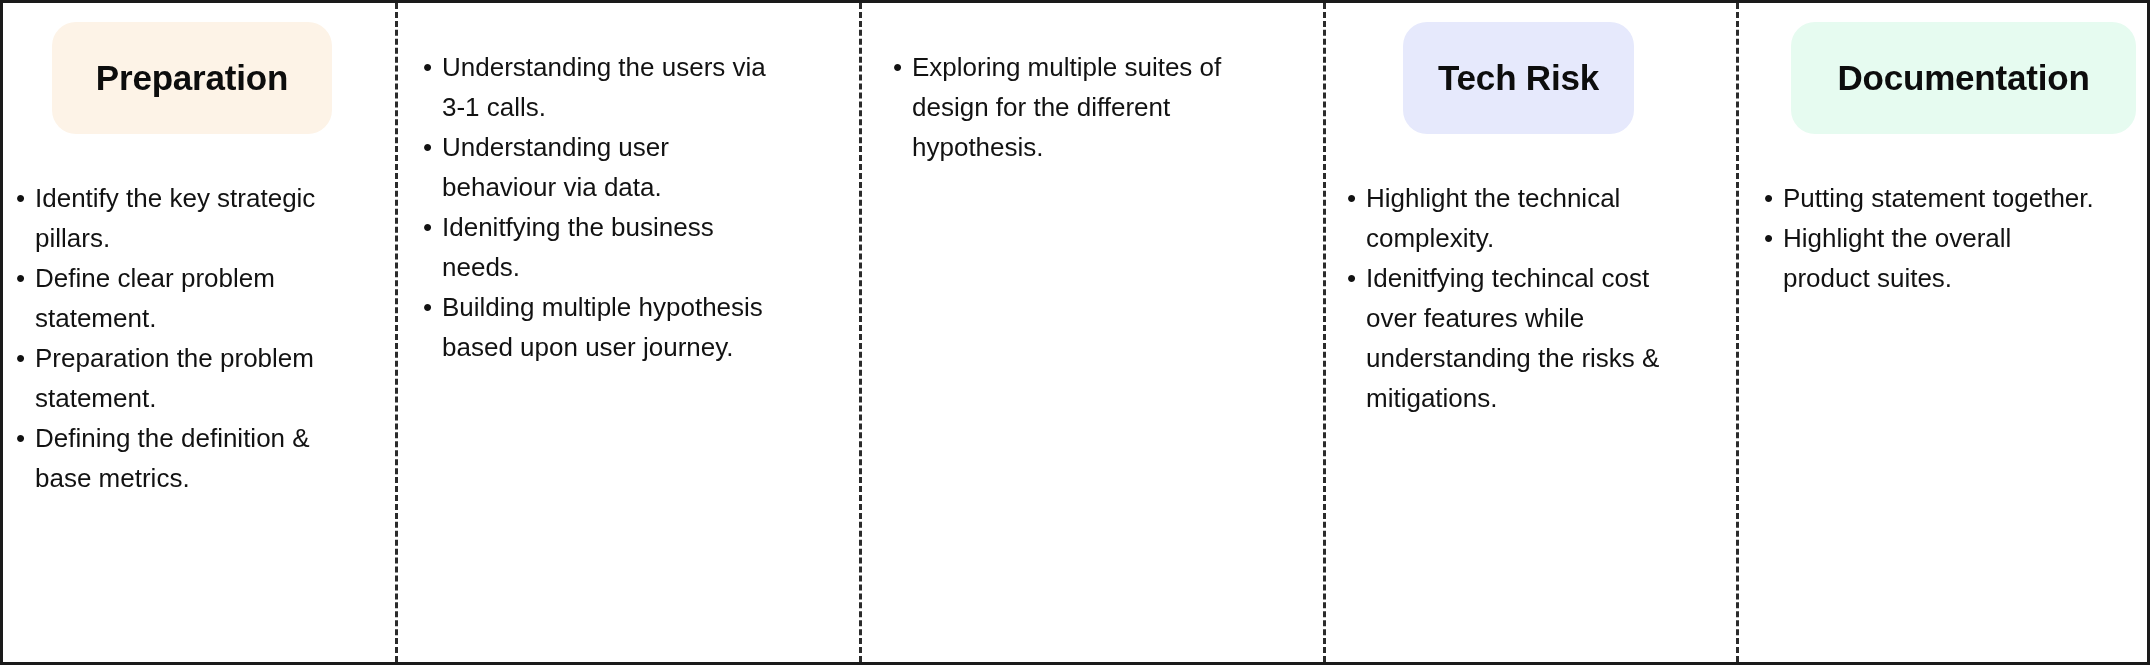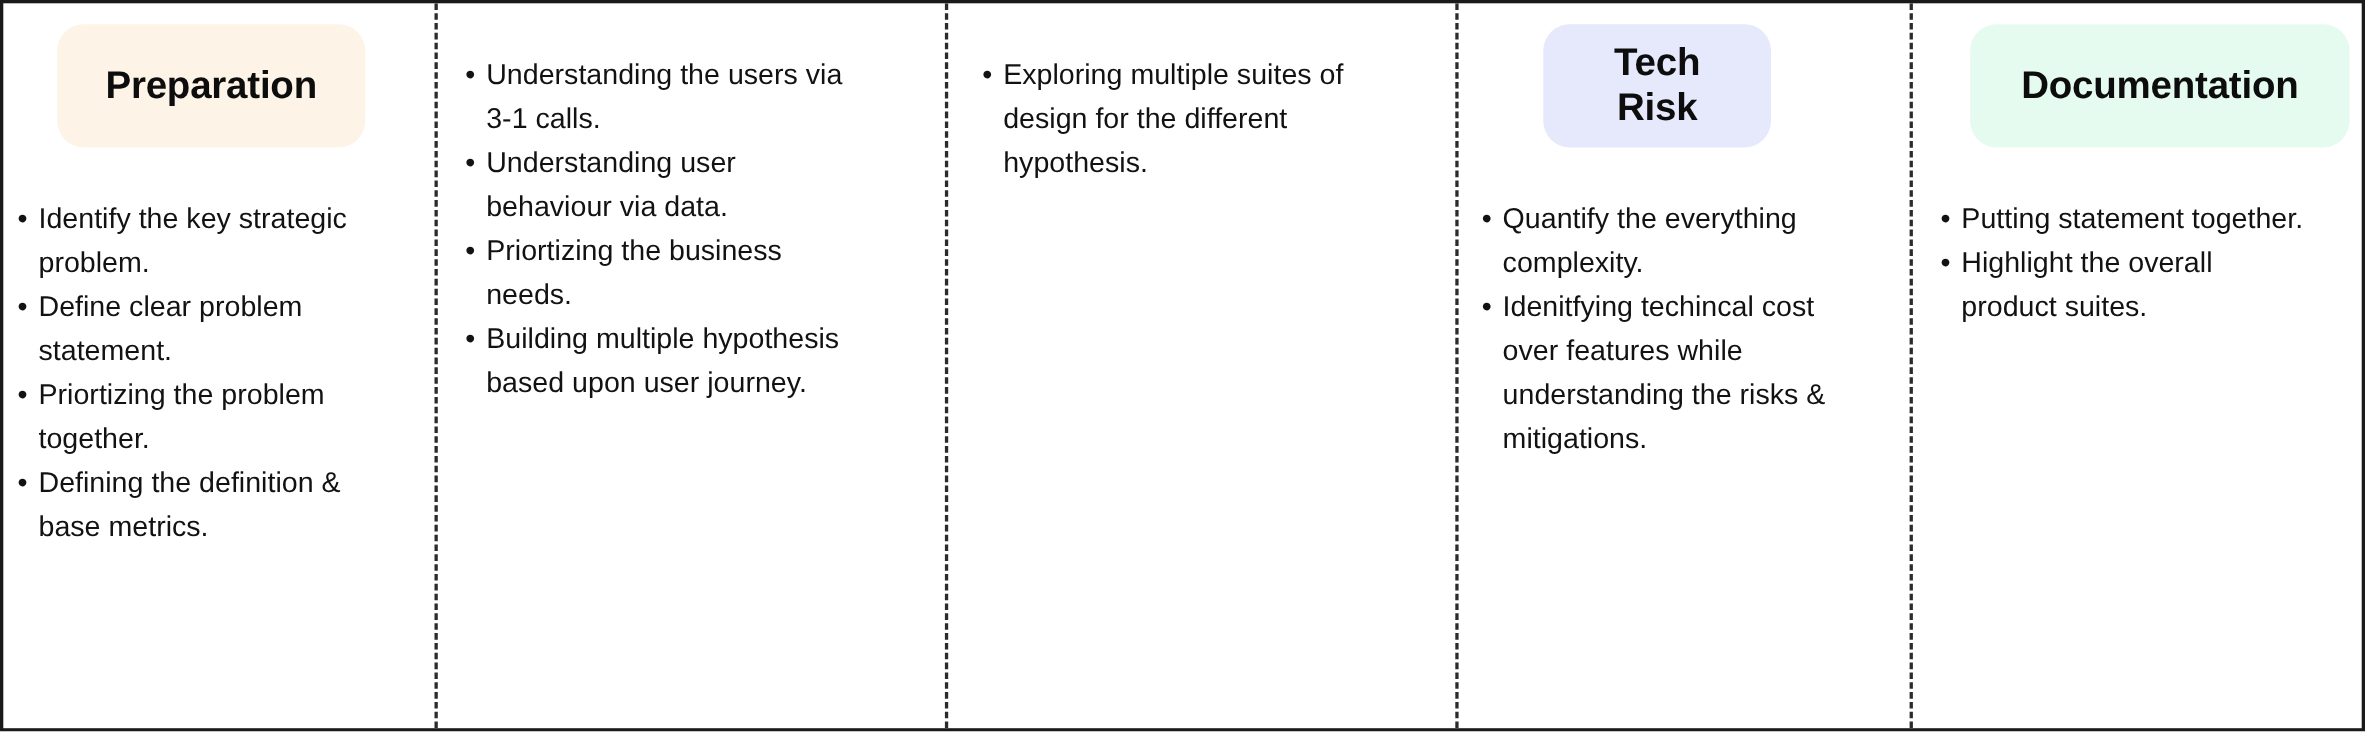--- a/index.html
+++ b/index.html
@@ -77,21 +77,21 @@
     line-height: 1.17;
     color: #0d0d0d;
     text-align: center;
     letter-spacing: -0.2px;
     white-space: pre-line;
   }
 
   .col-0 .chip { margin-left: 49px; width: 280px; }
   .col-1 .chip { margin-left: 57px; width: 275px; min-height: 152px; }
   .col-2 .chip { margin-left: 48px; width: 240px; min-height: 152px; }
-  .col-3 .chip { margin-left: 80px; width: 207px; }
+  .col-3 .chip { margin-left: 80px; width: 231px; }
   .col-4 .chip { margin-left: 55px; width: 345px; }
 
   .bullets {
     list-style: none;
     margin: 0;
     padding: 0;
     font-size: 26px;
     line-height: 1.54;
     color: #121212;
   }
@@ -123,50 +123,50 @@
 
   <div class="columns">
 
     <div class="column col-0">
       <div class="chip" style="background-color: rgb(253, 243, 231);">
         <span class="chip-title">Preparation</span>
       </div>
       <ul class="bullets">
         <li class="bullet-item">
           <span class="bullet-dot">•</span>
-          <span class="bullet-text">Identify the key strategic problem.</span>
+          <span class="bullet-text">Identify the key strategic pillars.</span>
         </li>
         <li class="bullet-item">
           <span class="bullet-dot">•</span>
           <span class="bullet-text">Define clear problem statement.</span>
         </li>
         <li class="bullet-item">
           <span class="bullet-dot">•</span>
-          <span class="bullet-text">Priortizing the problem together.</span>
+          <span class="bullet-text">Preparation the problem statement.</span>
         </li>
         <li class="bullet-item">
           <span class="bullet-dot">•</span>
           <span class="bullet-text">Defining the definition &amp; base metrics.</span>
         </li>
       </ul>
     </div>
 
     <div class="column col-1">
       <ul class="bullets">
         <li class="bullet-item">
           <span class="bullet-dot">•</span>
           <span class="bullet-text">Understanding the users via 3-1 calls.</span>
         </li>
         <li class="bullet-item">
           <span class="bullet-dot">•</span>
           <span class="bullet-text">Understanding user behaviour via data.</span>
         </li>
         <li class="bullet-item">
           <span class="bullet-dot">•</span>
-          <span class="bullet-text">Priortizing the business needs.</span>
+          <span class="bullet-text">Idenitfying the business needs.</span>
         </li>
         <li class="bullet-item">
           <span class="bullet-dot">•</span>
           <span class="bullet-text">Building multiple hypothesis based upon user journey.</span>
         </li>
       </ul>
     </div>
 
     <div class="column col-2">
       <ul class="bullets">
@@ -177,21 +177,21 @@
       </ul>
     </div>
 
     <div class="column col-3">
       <div class="chip" style="background-color: rgb(230, 233, 252);">
         <span class="chip-title">Tech Risk</span>
       </div>
       <ul class="bullets">
         <li class="bullet-item">
           <span class="bullet-dot">•</span>
-          <span class="bullet-text">Quantify the everything complexity.</span>
+          <span class="bullet-text">Highlight the technical complexity.</span>
         </li>
         <li class="bullet-item">
           <span class="bullet-dot">•</span>
           <span class="bullet-text">Idenitfying techincal cost over features while understanding the risks &amp; mitigations.</span>
         </li>
       </ul>
     </div>
 
     <div class="column col-4">
       <div class="chip" style="background-color: rgb(230, 251, 240);">

